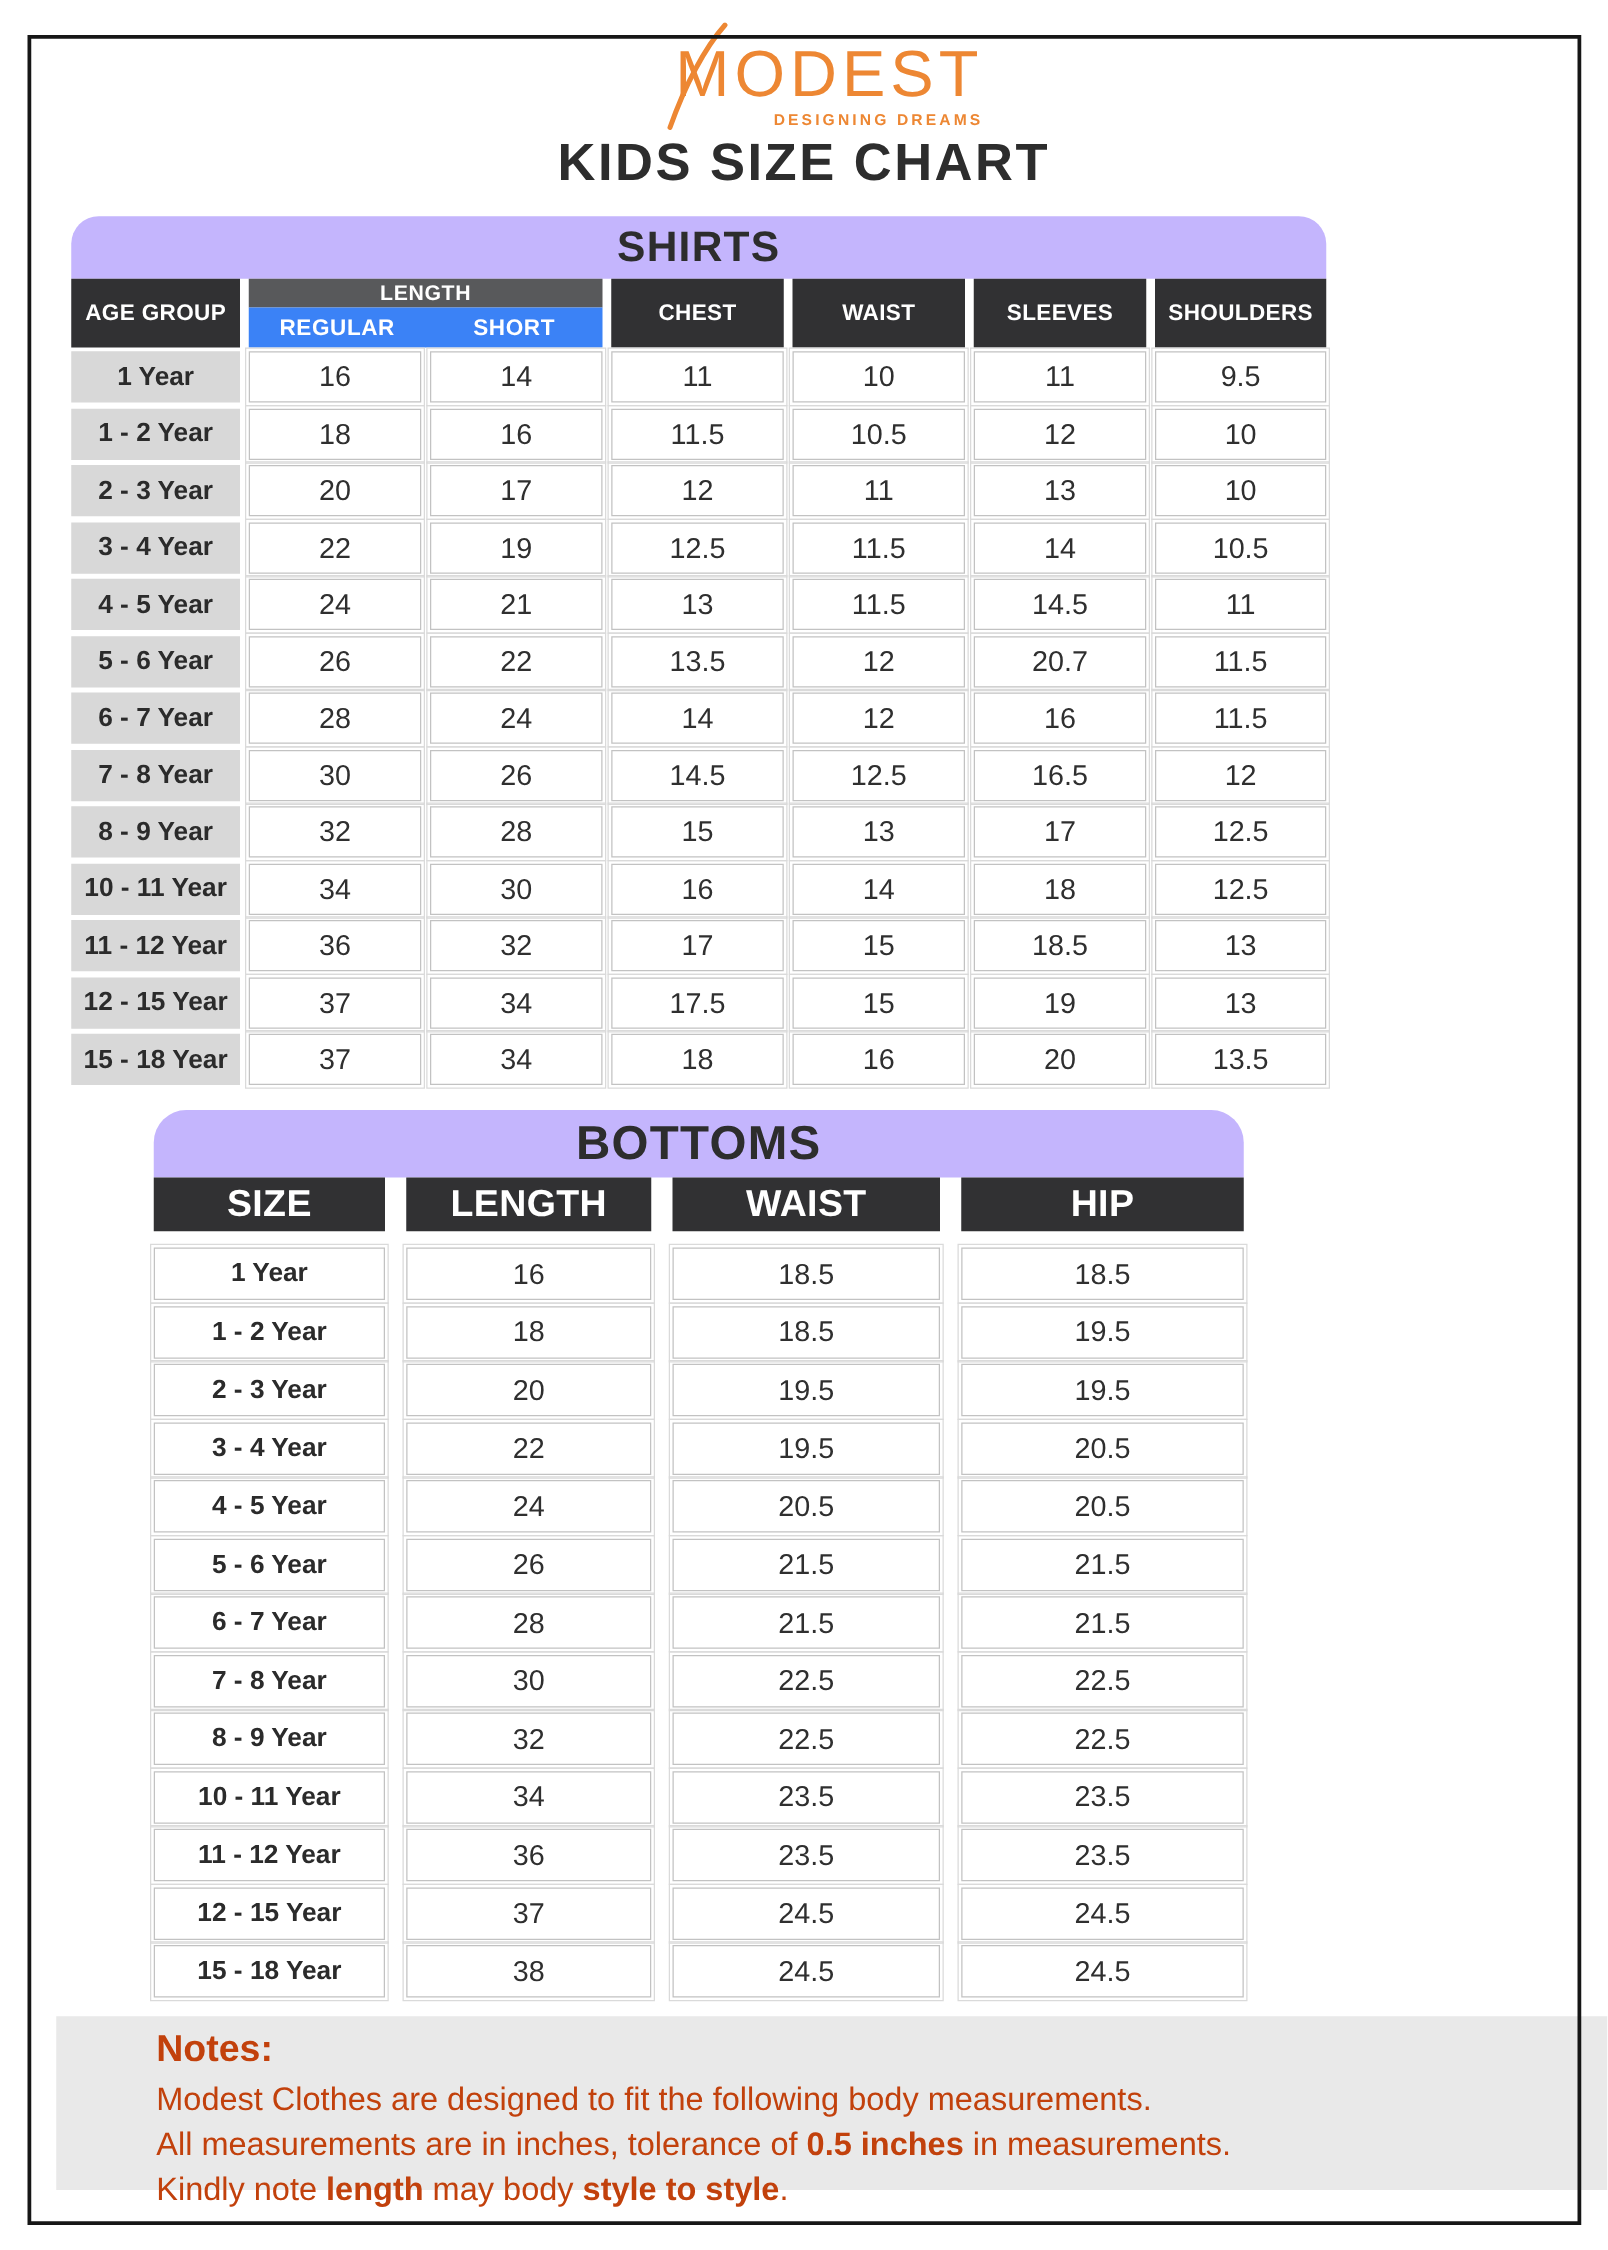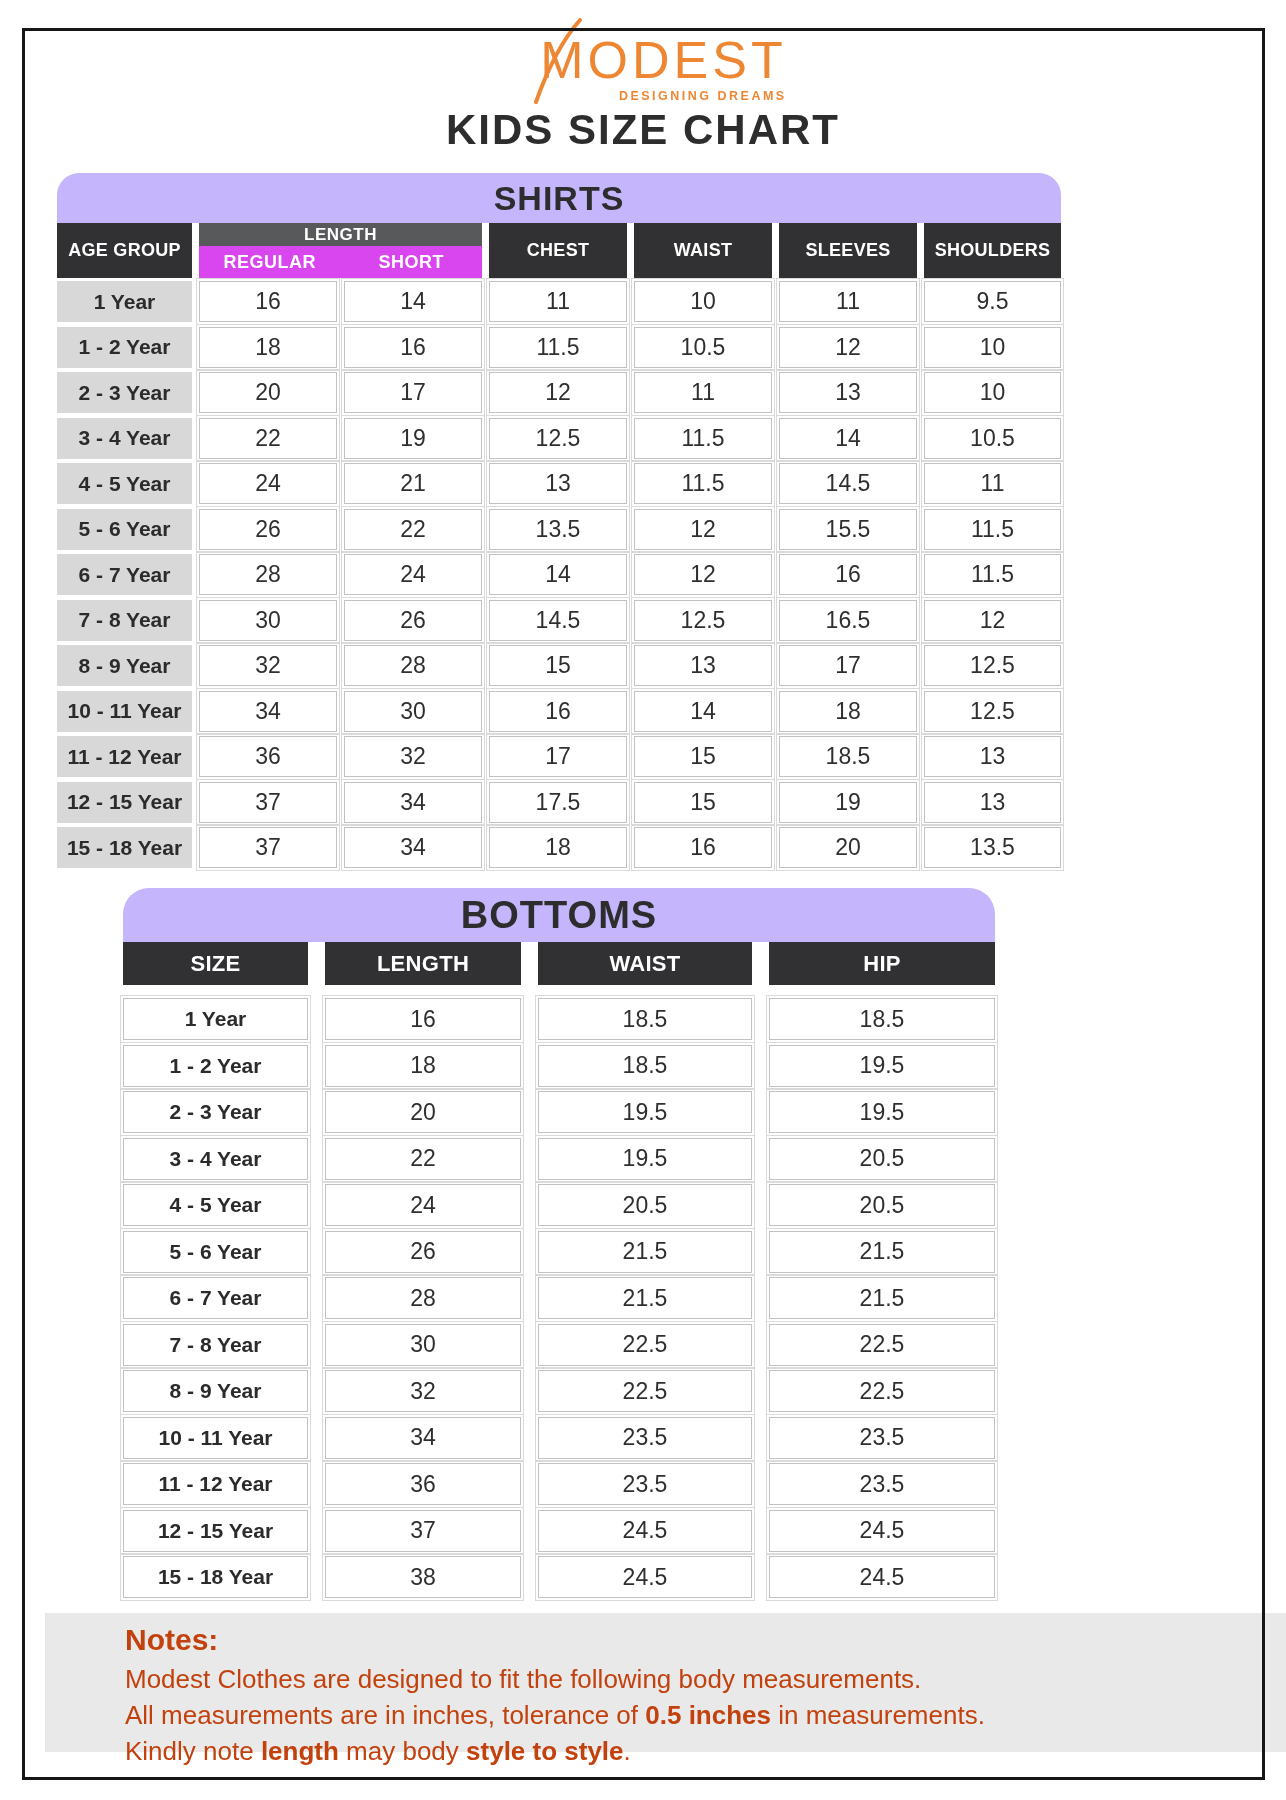--- a/index.html
+++ b/index.html
@@ -54,21 +54,21 @@
     background:#313133;color:#ffffff;font-weight:700;
     display:flex;align-items:center;justify-content:center;
     font-size:18px;letter-spacing:0.3px;
   }
   .len-group{grid-column:2 / span 2;display:flex;flex-direction:column;}
   .len-top{
     background:#58595b;color:#fff;font-weight:700;font-size:17px;
     height:23px;display:flex;align-items:center;justify-content:center;letter-spacing:0.5px;
   }
   .len-sub{
-    background:#d946ef;flex:1;display:flex;
+    background:#3b82f6;flex:1;display:flex;
   }
   .len-sub span{
     flex:1;color:#fff;font-weight:700;font-size:18px;
     display:flex;align-items:center;justify-content:center;letter-spacing:0.5px;
   }
   .rows-grid{
     display:grid;column-gap:7px;row-gap:4.5px;
   }
   .shirts-rows{
     position:absolute;left:57px;top:281px;width:1004px;
@@ -87,21 +87,21 @@
   .lbl-box{
     background:#ffffff;border:1px solid #c2c2c2;outline:1px solid #dadada;outline-offset:2px;
     color:#2b2b2b;font-weight:700;font-size:21px;
     display:flex;align-items:center;justify-content:center;
   }
   
   .bottoms-header{
     position:absolute;left:123px;top:942px;width:872px;height:43px;
     display:grid;grid-template-columns:185px 196px 214px 226px;column-gap:17px;
   }
-  .bottoms-header .hdr-dark{font-size:22px;}
+  .bottoms-header .hdr-dark{font-size:30px;}
   .bottoms-rows{
     position:absolute;left:123px;top:998px;width:872px;
     grid-template-columns:185px 196px 214px 226px;
     grid-auto-rows:42px;column-gap:17px;row-gap:4.5px;
   }
   
   .notes{
     position:absolute;left:0;top:1613px;width:1286px;height:139px;
     background:#e9e9e9;z-index:5;box-sizing:border-box;
     padding:10px 40px 0 80px;color:#c2410c;margin-left:45px;
@@ -182,21 +182,21 @@
       <div class="cell">21</div>
       <div class="cell">13</div>
       <div class="cell">11.5</div>
       <div class="cell">14.5</div>
       <div class="cell">11</div>
       <div class="lbl-gray">5 - 6 Year</div>
       <div class="cell">26</div>
       <div class="cell">22</div>
       <div class="cell">13.5</div>
       <div class="cell">12</div>
-      <div class="cell">15.5</div>
+      <div class="cell">20.7</div>
       <div class="cell">11.5</div>
       <div class="lbl-gray">6 - 7 Year</div>
       <div class="cell">28</div>
       <div class="cell">24</div>
       <div class="cell">14</div>
       <div class="cell">12</div>
       <div class="cell">16</div>
       <div class="cell">11.5</div>
       <div class="lbl-gray">7 - 8 Year</div>
       <div class="cell">30</div>

